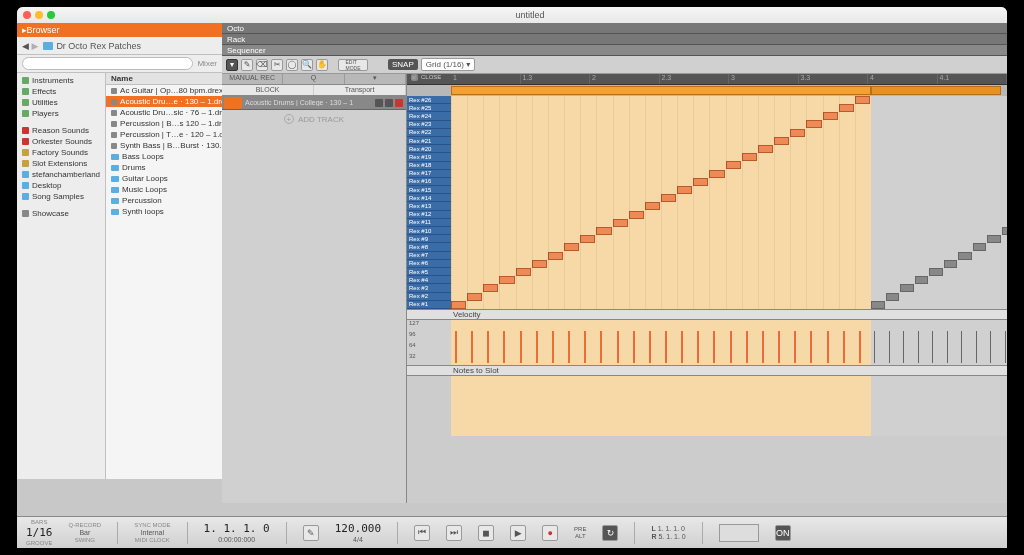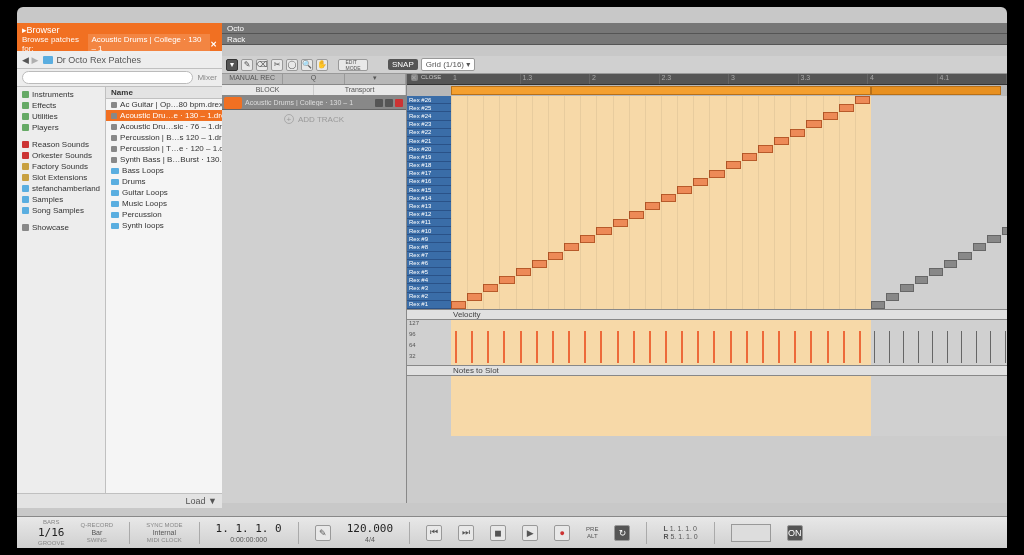--- a/index.html
+++ b/index.html
@@ -72,41 +72,42 @@
 .vel-hd{position:absolute;left:0;top:235px;right:0;height:11px;background:#e0e0e0;border-top:1px solid #888;border-bottom:1px solid #888;font-size:8px;color:#444;padding-left:46px}
 .vel-area{position:absolute;left:44px;top:246px;right:0;height:45px;background:#f7d9a8}
 .vel-area .grey{position:absolute;left:420px;top:0;right:0;height:45px;background:#d0d0d0}
 .vbar{position:absolute;bottom:2px;width:2px;background:#ed6a3a}
 .gvbar{position:absolute;bottom:2px;width:1px;background:#666}
 .nts-hd{position:absolute;left:0;top:291px;right:0;height:11px;background:#e0e0e0;border-top:1px solid #888;border-bottom:1px solid #888;font-size:8px;color:#444;padding-left:46px}
 .nts-area{position:absolute;left:44px;top:302px;right:0;height:60px;background:#f7d9a8}
 .nts-area .grey{position:absolute;left:420px;top:0;right:0;height:60px;background:#d0d0d0}
 .vel-labels{position:absolute;left:0;top:246px;width:44px;height:45px;background:#d0d0d0;font-size:6px;color:#555}
 .vel-labels div{height:11px;padding-left:2px}
-.transport { position:absolute;left:0;bottom:0;right:0;height:32px;background:linear-gradient(#e8e8e8,#d0d0d0);border-top:1px solid #888;display:flex;align-items:center;padding:0 21px;gap:16px;font-size:7px;color:#555;text-align:center; }
+.transport { position:absolute;left:0;bottom:0;right:0;height:32px;background:linear-gradient(#e8e8e8,#d0d0d0);border-top:1px solid #888;display:flex;align-items:center;padding:0 9px;gap:16px;font-size:7px;color:#555;text-align:center; }
 .t-seg{display:flex;flex-direction:column;align-items:center;gap:1px}
 .t-lbl{font-size:6px;color:#888;text-transform:uppercase}
 .t-big{font-family:monospace;font-size:11px;color:#222}
 .t-btn{width:16px;height:16px;background:#e8e8e8;border:1px solid #999;border-radius:2px;display:flex;align-items:center;justify-content:center;font-size:9px}
 .t-btn.rec{color:#c33}
 .t-btn.dk{background:#555;color:#fff}
 .sep{width:1px;height:22px;background:#aaa}
 </style>
 </head>
 <body>
 
 <div class="window">
+  <div class="titlebar">
+    <div class="tb-dot tb-red"></div>
+    <div class="tb-dot tb-yel"></div>
+    <div class="tb-dot tb-grn"></div>
+    <div class="tb-title">untitled</div>
+  </div>
 
   <div class="browser">
     <div class="browser-header">▸ <span>Browser</span></div>
-    <div class="browser-sub">
-      <span class="lbl">Browse patches for:</span>
-      <span class="val">Acoustic Drums | College · 130 – 1</span>
-      <span class="x">✕</span>
-    </div>
     <div class="browser-nav">
       <span>◀</span>&nbsp;
       <span style="opacity:.4">▶</span>&nbsp;&nbsp;
       <span class="folder-ic"></span>
       <span>Dr Octo Rex Patches</span>
     </div>
     <div class="browser-search">
       <input placeholder="" style="">
       <span class="s">Mixer</span>
     </div>
@@ -144,21 +145,21 @@
           <div class="cat-item">
             <span class="ci-dot" style="background:#c8a040"></span>
             <span>Slot Extensions</span>
           </div>
           <div class="cat-item">
             <span class="ci-dot" style="background:#5aaee0"></span>
             <span>stefanchamberland</span>
           </div>
           <div class="cat-item">
             <span class="ci-dot" style="background:#5aaee0"></span>
-            <span>Samples</span>
+            <span>Desktop</span>
           </div>
           <div class="cat-item">
             <span class="ci-dot" style="background:#5aaee0"></span>
             <span>Song Samples</span>
           </div>
           <div class="cat-item" style="height: 6px;"></div>
           <div class="cat-item">
             <span class="ci-dot" style="background:#888"></span>
             <span>Showcase</span>
           </div>
@@ -210,28 +211,26 @@
               <span class="fold-ic"></span>
               <span>Percussion</span>
             </div>
             <div class="file-row">
               <span class="fold-ic"></span>
               <span>Synth loops</span>
             </div>
           </div>
       </div>
     </div>
-    <div class="browser-foot">
-      <span>Load</span>&nbsp;▼
-    </div>
   </div>
 
   <div class="tabs">
     <div class="tab">Octo</div>
     <div class="tab">Rack</div>
+    <div class="tab act">Sequencer</div>
   </div>
 
   <div class="seq-area">
     <div class="seq-tb">
       <div class="tool dk">▾</div>
       <div class="tool">✎</div>
       <div class="tool">⌫</div>
       <div class="tool">✂</div>
       <div class="tool">◯</div>
       <div class="tool">🔍</div>

